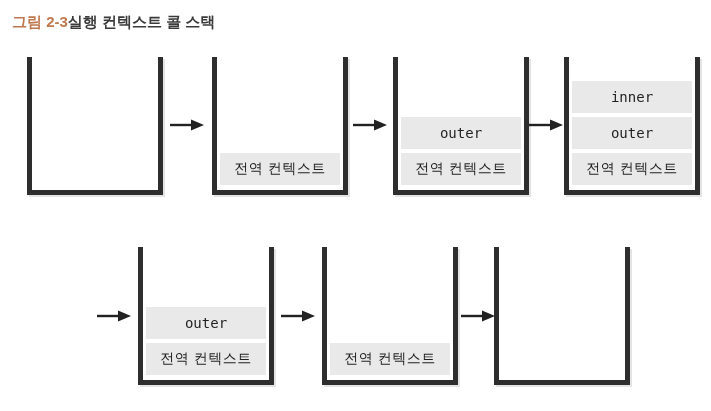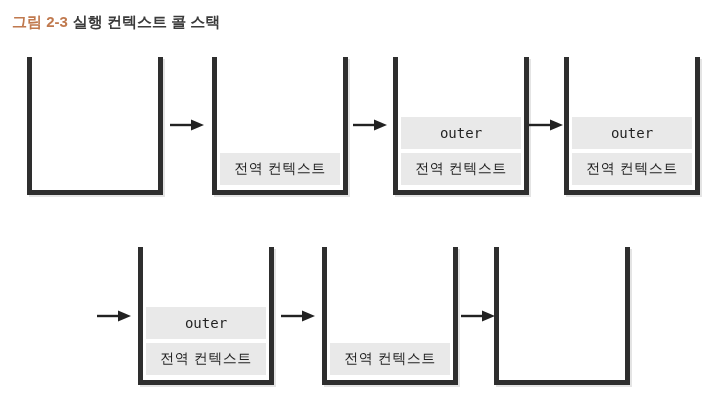--- a/index.html
+++ b/index.html
@@ -22,21 +22,20 @@
     position: absolute;
     left: 12px;
     top: 13px;
     font-size: 15px;
     font-weight: bold;
     color: var(--title-text);
     white-space: nowrap;
   }
   .figure-caption .fig-label {
     color: var(--accent);
-    margin-right: 5px;
   }
   .stack {
     position: absolute;
     width: 136px;
     height: 138px;
     border-left: 5px solid var(--wall);
     border-right: 5px solid var(--wall);
     border-bottom: 5px solid var(--wall);
     box-shadow: 2px 2px 0 #e4e4e4;
     display: flex;
@@ -101,20 +100,21 @@
 </div>
 
 <div class="arrow" style="left:529px; top:118px;">
   <svg width="34" height="14" viewBox="0 0 34 14">
       <line x1="0" y1="7" x2="23" y2="7" stroke="#222" stroke-width="2.4"></line>
       <polygon points="21,1.5 34,7 21,12.5" fill="#222"></polygon>
     </svg>
 </div>
 
 <div class="stack" style="left:564px; top:57px;">
+  <div class="frame code">inner</div>
   <div class="frame code">outer</div>
   <div class="frame">전역 컨텍스트</div>
 </div>
 
 <div class="arrow" style="left:97px; top:309px;">
   <svg width="34" height="14" viewBox="0 0 34 14">
       <line x1="0" y1="7" x2="23" y2="7" stroke="#222" stroke-width="2.4"></line>
       <polygon points="21,1.5 34,7 21,12.5" fill="#222"></polygon>
     </svg>
 </div>

